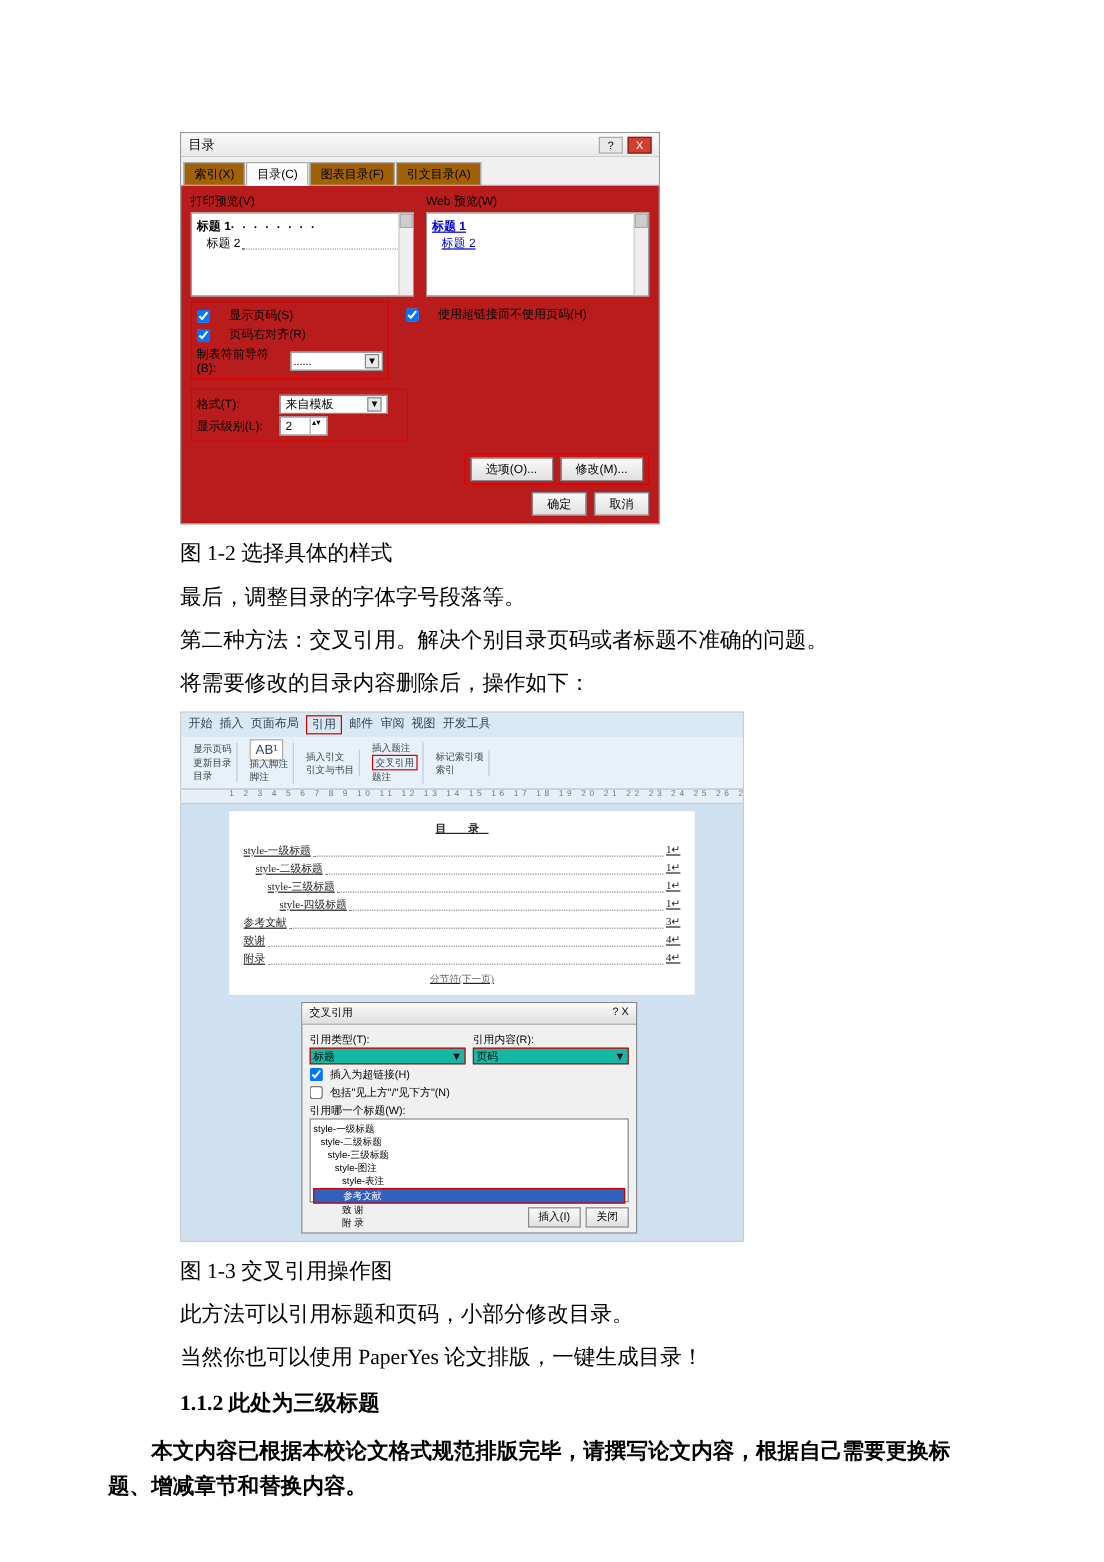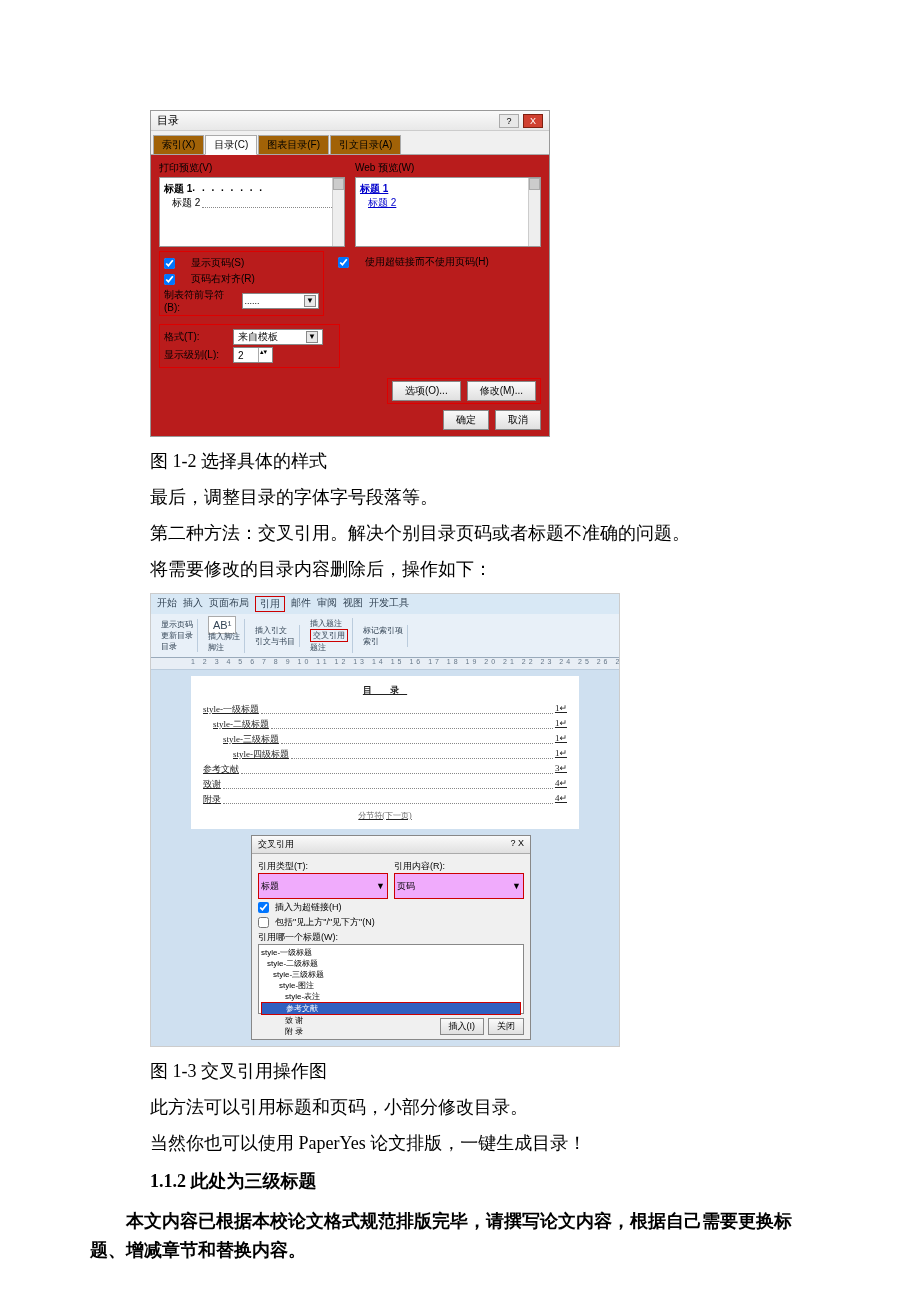--- a/index.html
+++ b/index.html
@@ -67,21 +67,21 @@
     .toc-label { white-space: nowrap; }
     .toc-dots { flex: 1; border-bottom: 1px dotted #888; margin: 0 2px 2px 2px; }
     .toc-pg { white-space: nowrap; }
     .section-break { text-align: center; font-size: 8px; color: #666; margin-top: 4px; }
 
     .cross-ref-dialog { margin: 6px 40px 6px 100px; border: 1px solid #888; background: #f0f0f0; width: 280px; font-size: 9px; }
     .crd-title { display: flex; justify-content: space-between; padding: 2px 6px; background: linear-gradient(#fafafa,#e0e0e0); border-bottom: 1px solid #aaa; }
     .crd-body { padding: 4px 6px; }
     .crd-row { display: flex; gap: 6px; margin: 2px 0; align-items: center; }
     .crd-col { flex: 1; }
-    .crd-combo { border: 1px solid #c00; height: 26px; background: #f0abfc; display: flex; justify-content: space-between; padding: 0 2px; align-items: center; }
+    .crd-combo { border: 1px solid #c00; height: 14px; background: #14b8a6; display: flex; justify-content: space-between; padding: 0 2px; align-items: center; }
     .crd-list { border: 1px solid #888; background: #fff; height: 70px; font-size: 8px; padding: 2px; }
     .crd-list-item { padding: 0 2px; }
     .crd-sel { background: #3060c0; color: #fff; border: 1px solid #c00; }
     .crd-footer { display: flex; justify-content: flex-end; gap: 4px; margin-top: 4px; }
     .crd-btn { border: 1px solid #888; background: linear-gradient(#fafafa,#e0e0e0); padding: 1px 8px; font-size: 9px; }
 
     .watermark { position: absolute; top: 50px; left: 50%; transform: translateX(-50%); font-size: 32px; color: rgba(120,120,120,0.3); letter-spacing: 1px; pointer-events: none; }
 
     .body-paragraph { font-size: 18px; font-family: "SimSun", serif; margin: 14px 50px 0 40px; line-height: 1.6; text-indent: 2em; font-weight: bold; }
     .heading3 { font-size: 18px; font-family: "SimSun", serif; font-weight: bold; margin: 14px 0 0 100px; }

